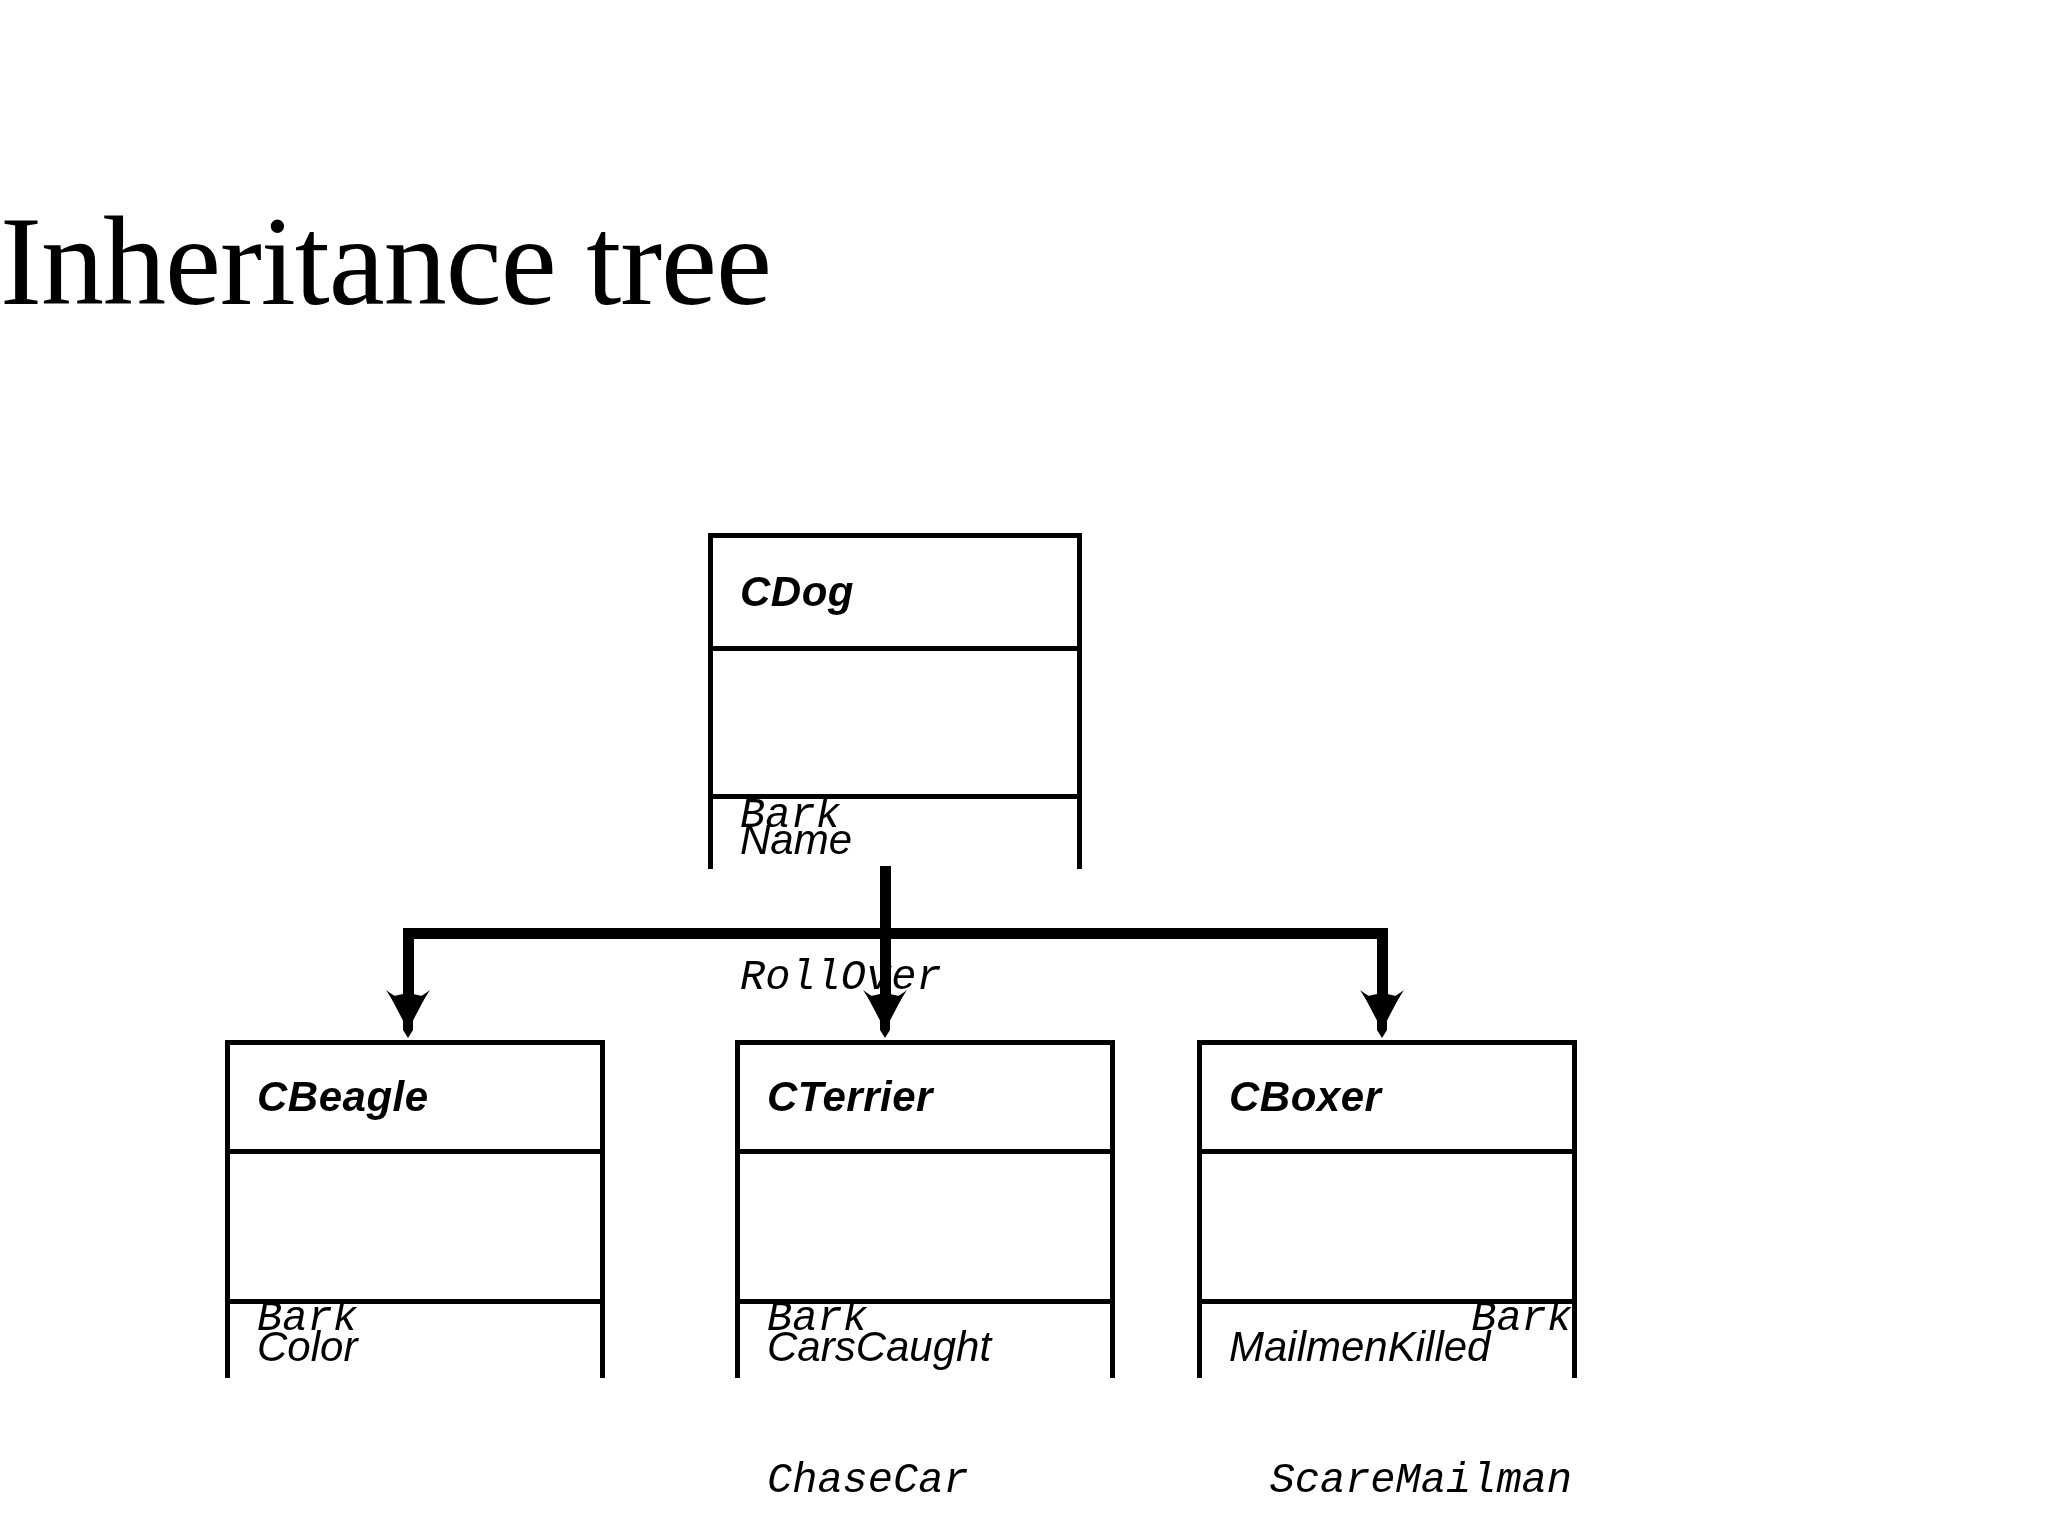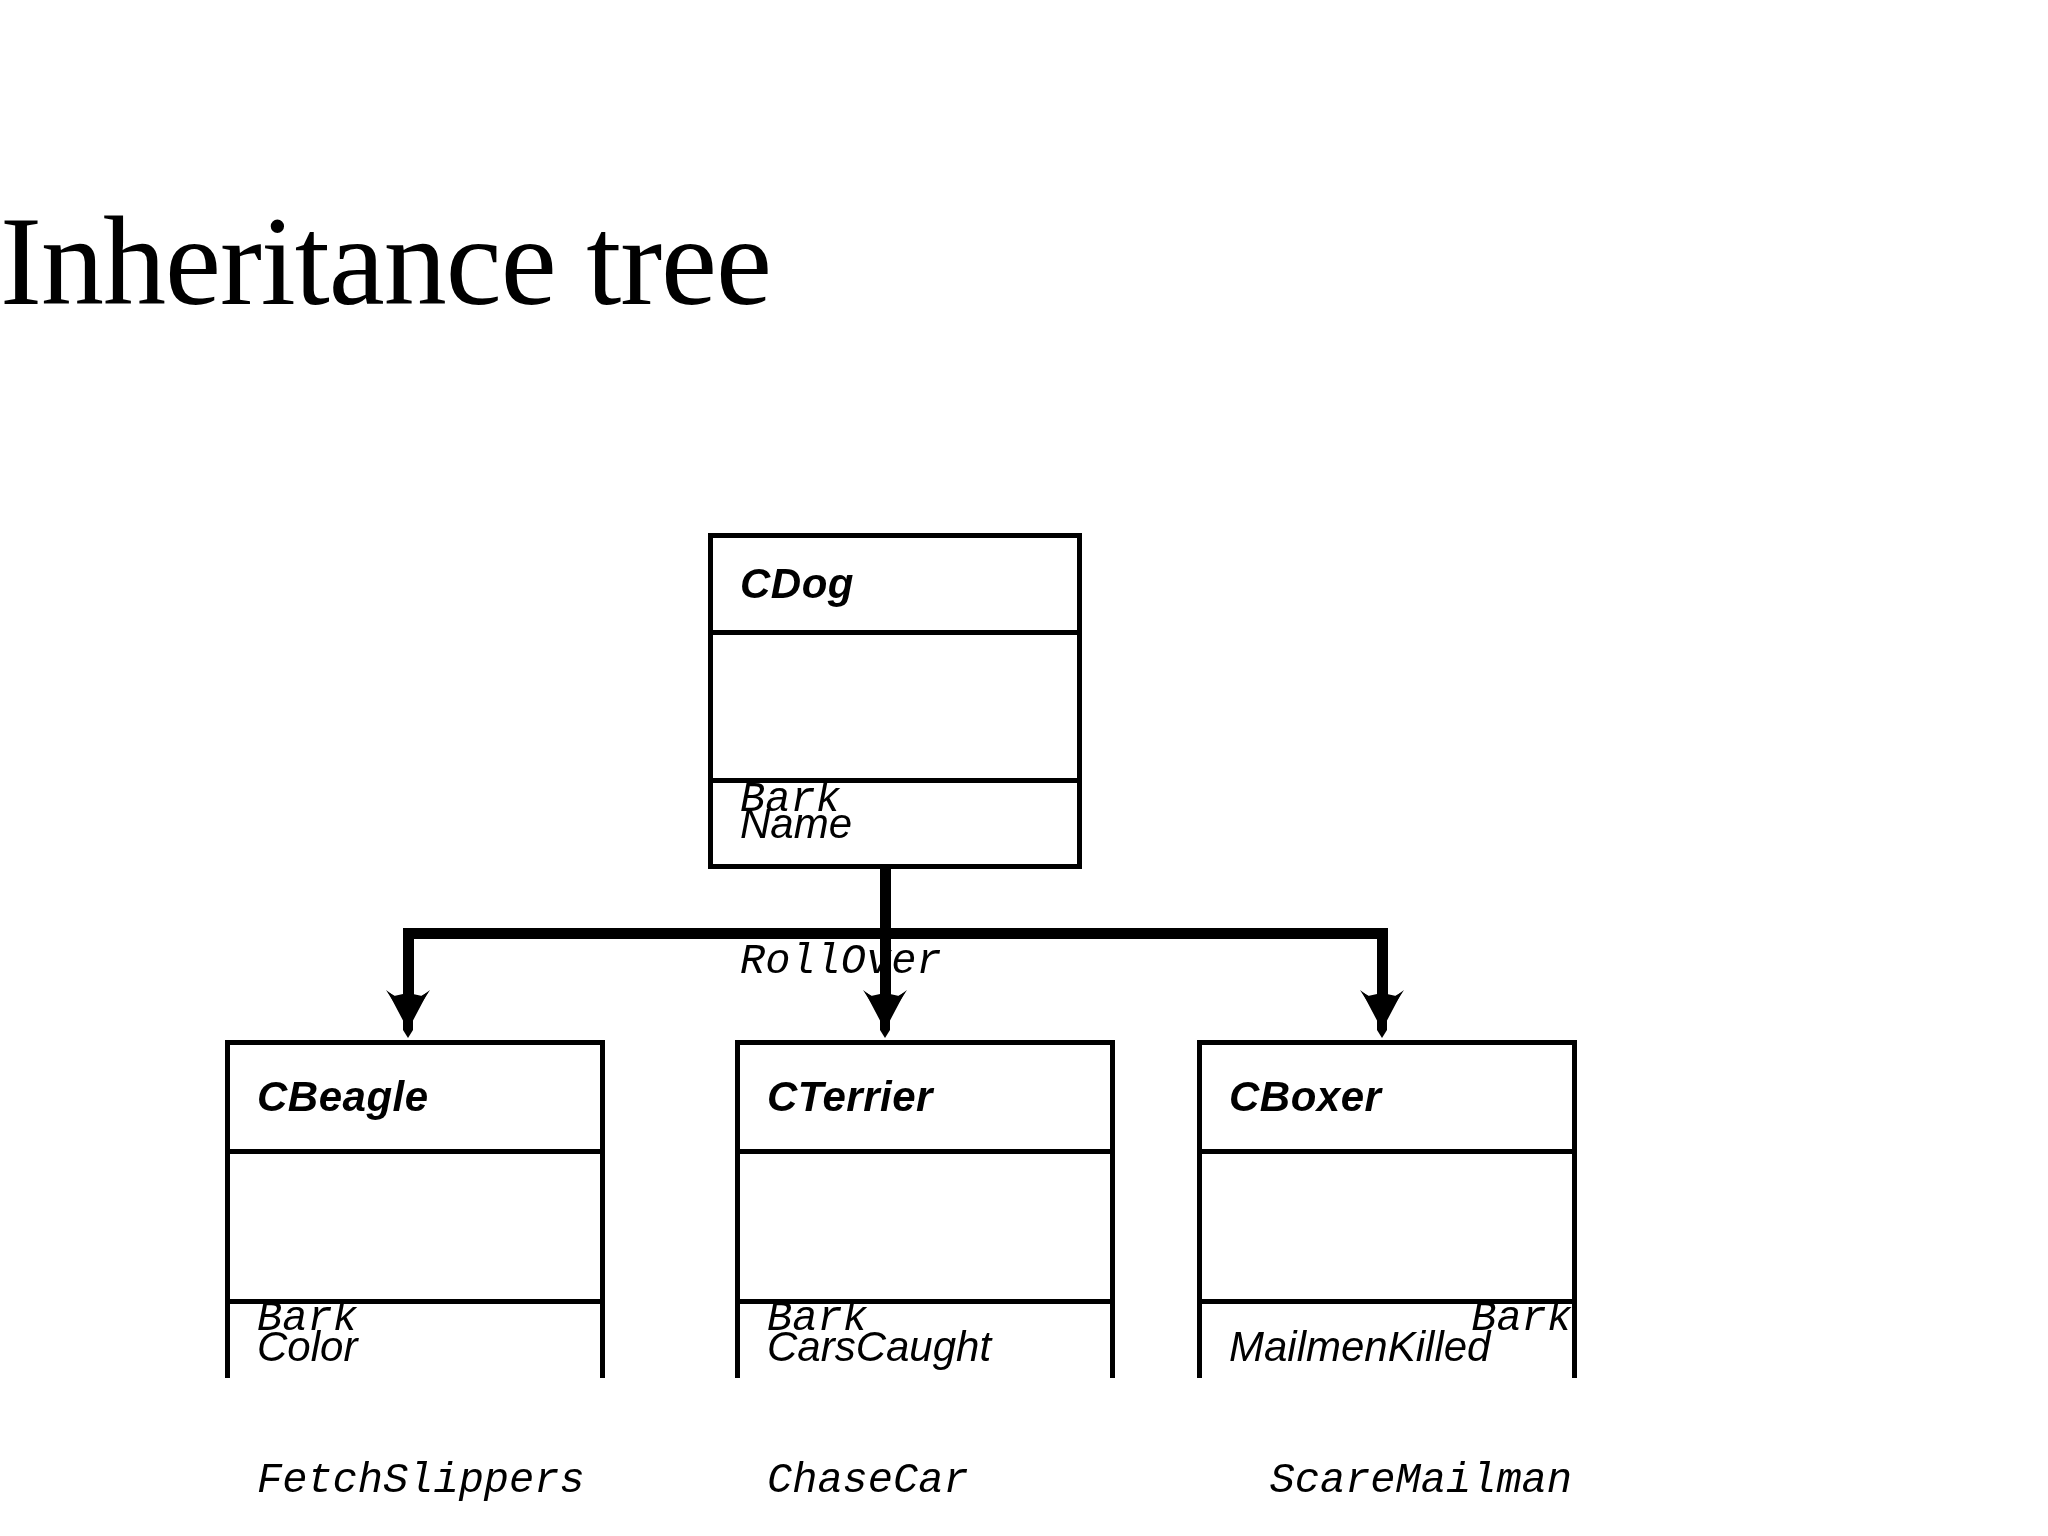--- a/index.html
+++ b/index.html
@@ -77,21 +77,21 @@
     line-height: 54px;
     padding: 0 16px 0 27px;
     display: flex;
     align-items: center;
     height: 100%;
     white-space: pre;
   }
 
   
   #class-cdog { left: 708px; top: 533px; width: 374px; height: 336px; }
-  #class-cdog .c-name    { height: 92px; }
+  #class-cdog .c-name    { height: 108px; }
   #class-cdog .c-methods { height: 148px; }
   #class-cdog .c-attrs   { height: 86px; }
 
   
   .child-class { width: 380px; height: 338px; top: 1040px; }
   .child-class .c-name    { height: 104px; }
   .child-class .c-methods { height: 150px; }
   .child-class .c-attrs   { height: 90px; }
 
   #class-cbeagle  { left: 225px;  }
@@ -173,21 +173,20 @@
     </svg>
   </div>
 
   <div class="uml-class child-class" id="class-cbeagle">
     <div class="uml-compartment c-name">
       <div class="uml-name">CBeagle</div>
     </div>
     <div class="uml-compartment c-methods sep">
       <div class="uml-members">
         <div class="uml-member">Bark</div>
-        <div class="uml-member">FetchSlippers</div>
       </div>
     </div>
     <div class="uml-compartment c-attrs sep">
       <div class="uml-attrs">Color</div>
     </div>
   </div>
 
   <div class="uml-class child-class" id="class-cterrier">
     <div class="uml-compartment c-name">
       <div class="uml-name">CTerrier</div>

